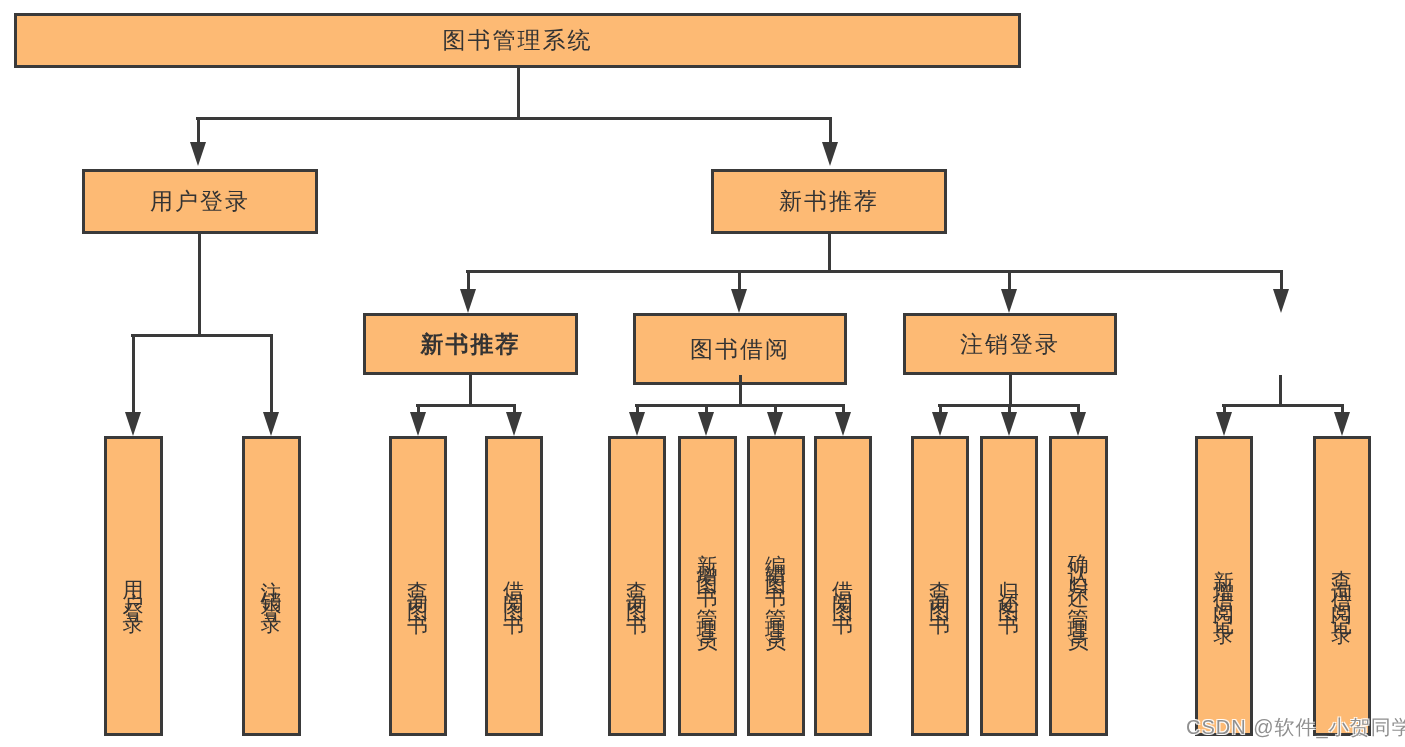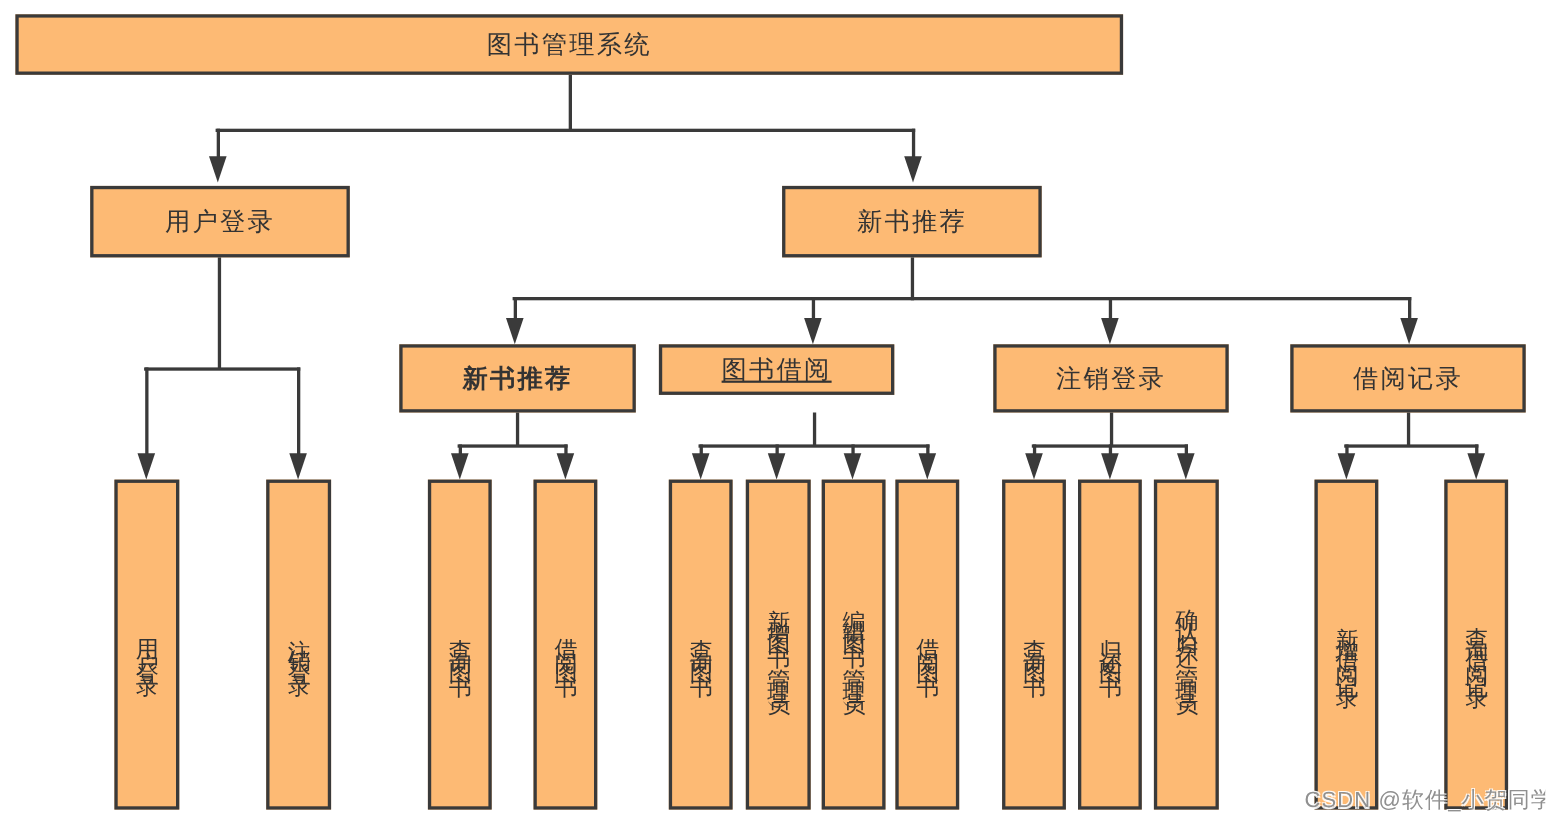--- a/index.html
+++ b/index.html
@@ -84,28 +84,25 @@
   <div class="line vline" style="left:738px;top:270px;height:22px;"></div>
   <div class="arrow" style="left:731px;top:289px;"></div>
   <div class="line vline" style="left:1008px;top:270px;height:22px;"></div>
   <div class="arrow" style="left:1001px;top:289px;"></div>
   <div class="line vline" style="left:1280px;top:270px;height:22px;"></div>
   <div class="arrow" style="left:1273px;top:289px;"></div>
 
   <div class="box h" style="left:363px;top:313px;width:215px;height:62px;font-weight:bold;">
     <span>新书推荐</span>
   </div>
-  <div class="box h" style="left:599px;top:313px;width:214px;height:46px;text-decoration:underline;">
+  <div class="box h" style="left:633px;top:313px;width:214px;height:72px;">
     <span>图书借阅</span>
   </div>
   <div class="box h" style="left:903px;top:313px;width:214px;height:62px;">
     <span>注销登录</span>
-  </div>
-  <div class="box h" style="left:1173px;top:313px;width:214px;height:62px;">
-    <span>借阅记录</span>
   </div>
 
   <div class="line vline" style="left:469px;top:375px;height:31px;"></div>
   <div class="line hline" style="left:416px;top:404px;width:100px;"></div>
   <div class="line vline" style="left:417px;top:404px;height:10px;"></div>
   <div class="arrow" style="left:410px;top:412px;"></div>
   <div class="line vline" style="left:513px;top:404px;height:10px;"></div>
   <div class="arrow" style="left:506px;top:412px;"></div>
 
   <div class="line vline" style="left:739px;top:375px;height:31px;"></div>

